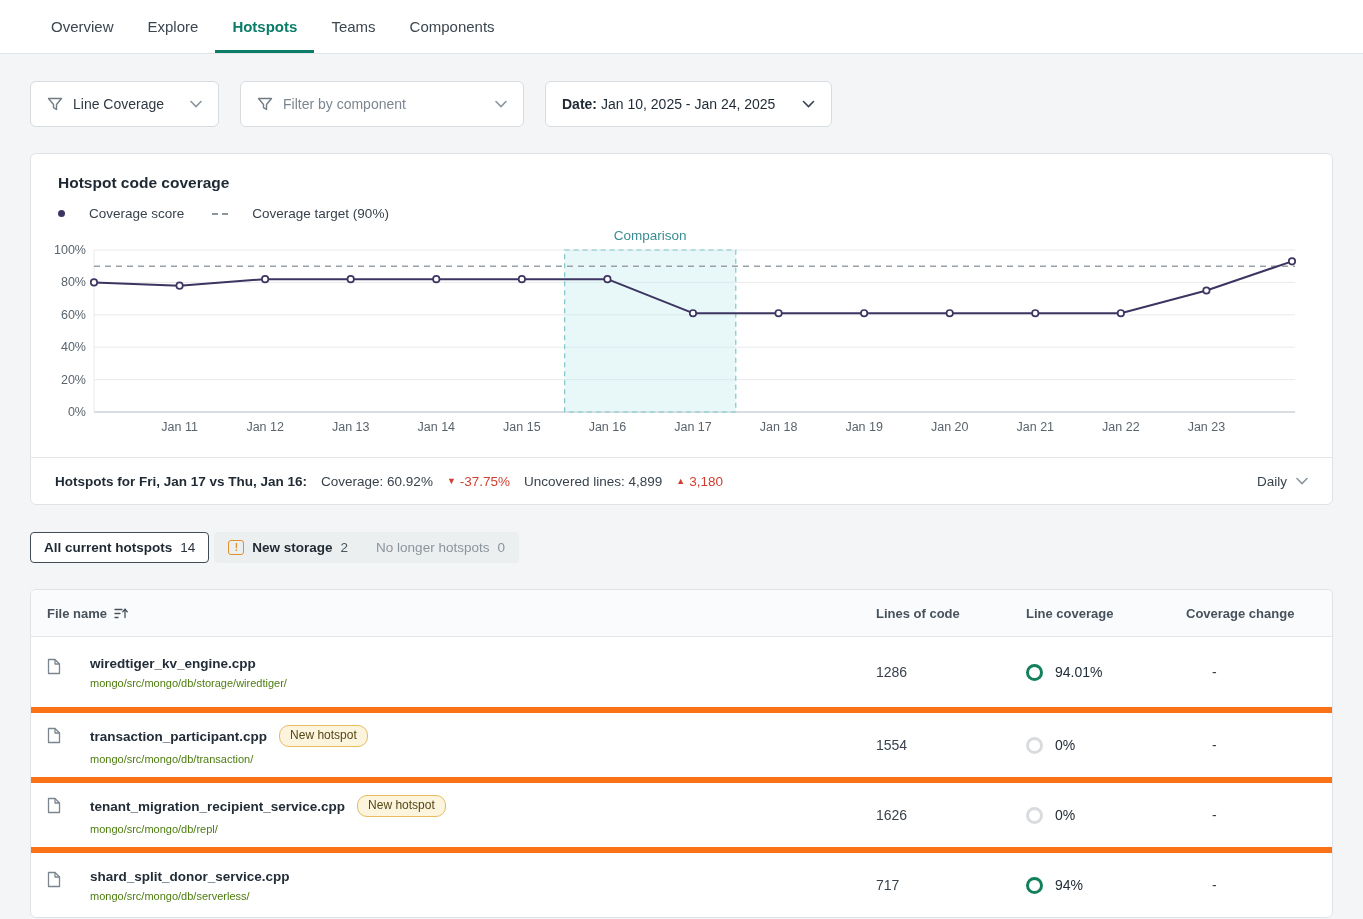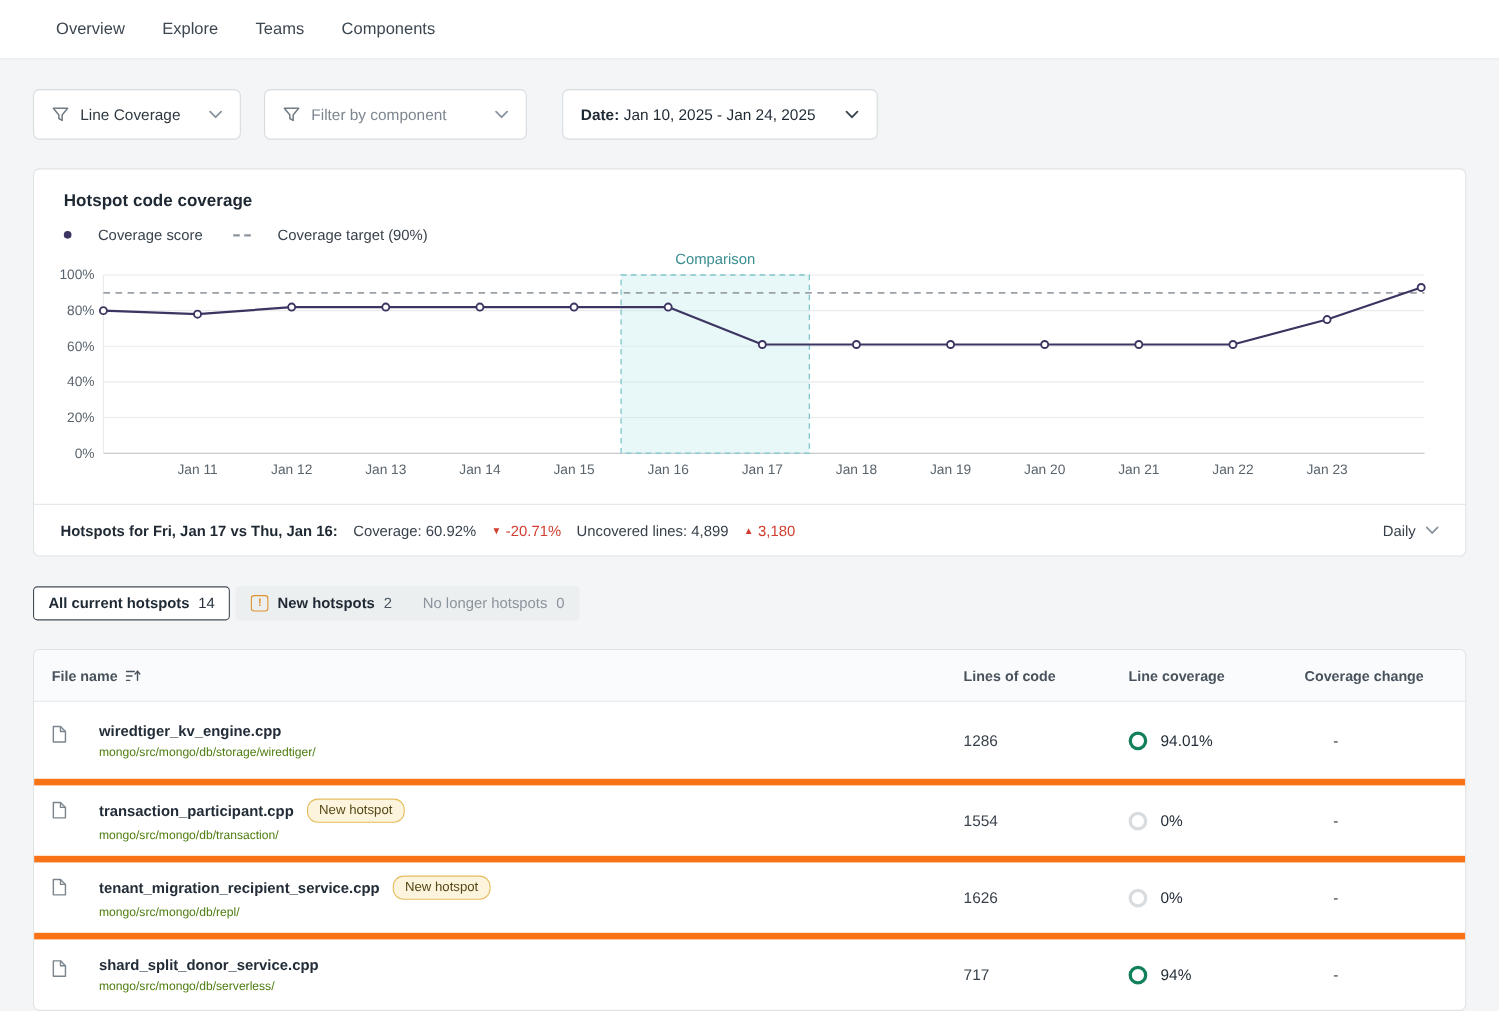--- a/index.html
+++ b/index.html
@@ -11,22 +11,22 @@
   .nav-tab { display:flex; align-items:center; padding:0 17px; font-size:15px; color:#3c4650; font-weight:500; position:relative; cursor:pointer; }
   .nav-tab.active { color:#0b7c68; font-weight:600; }
   .nav-tab.active::after { content:""; position:absolute; left:0; right:0; bottom:0; height:3px; background:#0b7c68; }
 
   
   .filters { margin:27px 30px 0; display:flex; gap:21px; }
   .filter-btn { height:46px; background:#fff; border:1px solid #d8dcdf; border-radius:6px; display:flex; align-items:center; padding:0 16px; gap:10px; font-size:14px; cursor:pointer; }
   .filter-btn .grow { flex:1; }
   .f-metric { width:189px; color:#2f3942; font-weight:500; }
   .f-teams { width:200px; color:#7d868f; }
-  .f-comp { width:239px; color:#7d868f; }
-  .f-date { width:287px; color:#1f2933;margin-left:11px; }
+  .f-comp { width:284px; color:#7d868f; }
+  .f-date { width:287px; color:#1f2933; }
   .f-date b { font-weight:700; margin-right:4px; }
 
   
   .card { margin:26px 30px 0; background:#fff; border:1px solid #e0e3e6; border-radius:6px; }
   .chart-card { padding-top:20px; }
   .chart-title { font-size:15.5px; font-weight:700; color:#1e2833; padding-left:27px; }
   .legend { margin:14px 0 6px 27px; display:flex; gap:28px; align-items:center; }
   .legend-item { display:flex; align-items:center; gap:24px; font-size:13.5px; color:#39424c; }
   .legend-dot { width:7px; height:7px; border-radius:50%; background:#3c3561; }
   .legend-dash { width:16px; border-top:2px dashed #8d959d; }
@@ -69,20 +69,21 @@
   .chg { font-size:14px; color:#39424c; padding-left:26px; }
 
   svg.icon { display:block; }
 </style>
 </head>
 <body>
 
 <div class="topbar">
   <div class="nav-tab">Overview</div>
   <div class="nav-tab">Explore</div>
+  <div class="nav-tab active">Hotspots</div>
   <div class="nav-tab">Teams</div>
   <div class="nav-tab">Components</div>
 </div>
 
 <div class="filters">
   <div class="filter-btn f-metric">
     <svg class="icon" width="16" height="16" viewBox="0 0 16 16">
         <path d="M1.5 2.5 h13 l-5 6 v5 l-3 -1.8 v-3.2 z" fill="none" stroke="#717c85" stroke-width="1.4" stroke-linejoin="round"></path>
       </svg>
     <span class="grow">Line Coverage</span>
@@ -164,21 +165,21 @@
         <text x="903.7142857142857" y="204" text-anchor="middle" font-size="12.5" fill="#5a646d">Jan 20</text>
         <text x="989.2857142857143" y="204" text-anchor="middle" font-size="12.5" fill="#5a646d">Jan 21</text>
         <text x="1074.857142857143" y="204" text-anchor="middle" font-size="12.5" fill="#5a646d">Jan 22</text>
         <text x="1160.4285714285713" y="204" text-anchor="middle" font-size="12.5" fill="#5a646d">Jan 23</text>
       </svg></div>
   <div class="chart-footer">
     <span class="cf-label">Hotspots for Fri, Jan 17 vs Thu, Jan 16:</span>
     <span>Coverage: 60.92%</span>
     <span class="delta-neg">
         <span class="tri">▼</span>
-        <span>-20.71%</span>
+        <span>-37.75%</span>
       </span>
     <span>Uncovered lines: 4,899</span>
     <span class="delta-neg">
         <span class="tri">▲</span>
         <span>3,180</span>
       </span>
     <span class="cf-right">
       <span>Daily</span>
       <svg class="icon" width="12" height="8" viewBox="0 0 12 8">
           <path d="M1 1.5 L6 6.5 L11 1.5" fill="none" stroke="#8b949c" stroke-width="1.6" stroke-linecap="round"></path>
@@ -188,21 +189,21 @@
 </div>
 
 <div class="chips">
   <span class="chip-selected">
     <span class="lbl">All current hotspots</span>
     <span class="cnt">14</span>
   </span>
   <span class="chip-group">
     <span class="chip chip-new">
       <span class="ann-icon">!</span>
-      <span class="lbl">New hotspots</span>
+      <span class="lbl">New storage</span>
       <span class="cnt">2</span>
     </span>
     <span class="chip chip-muted">
       <span>No longer hotspots</span>
       <span class="cnt">0</span>
     </span>
   </span>
 </div>
 
 <div class="card table-card">

